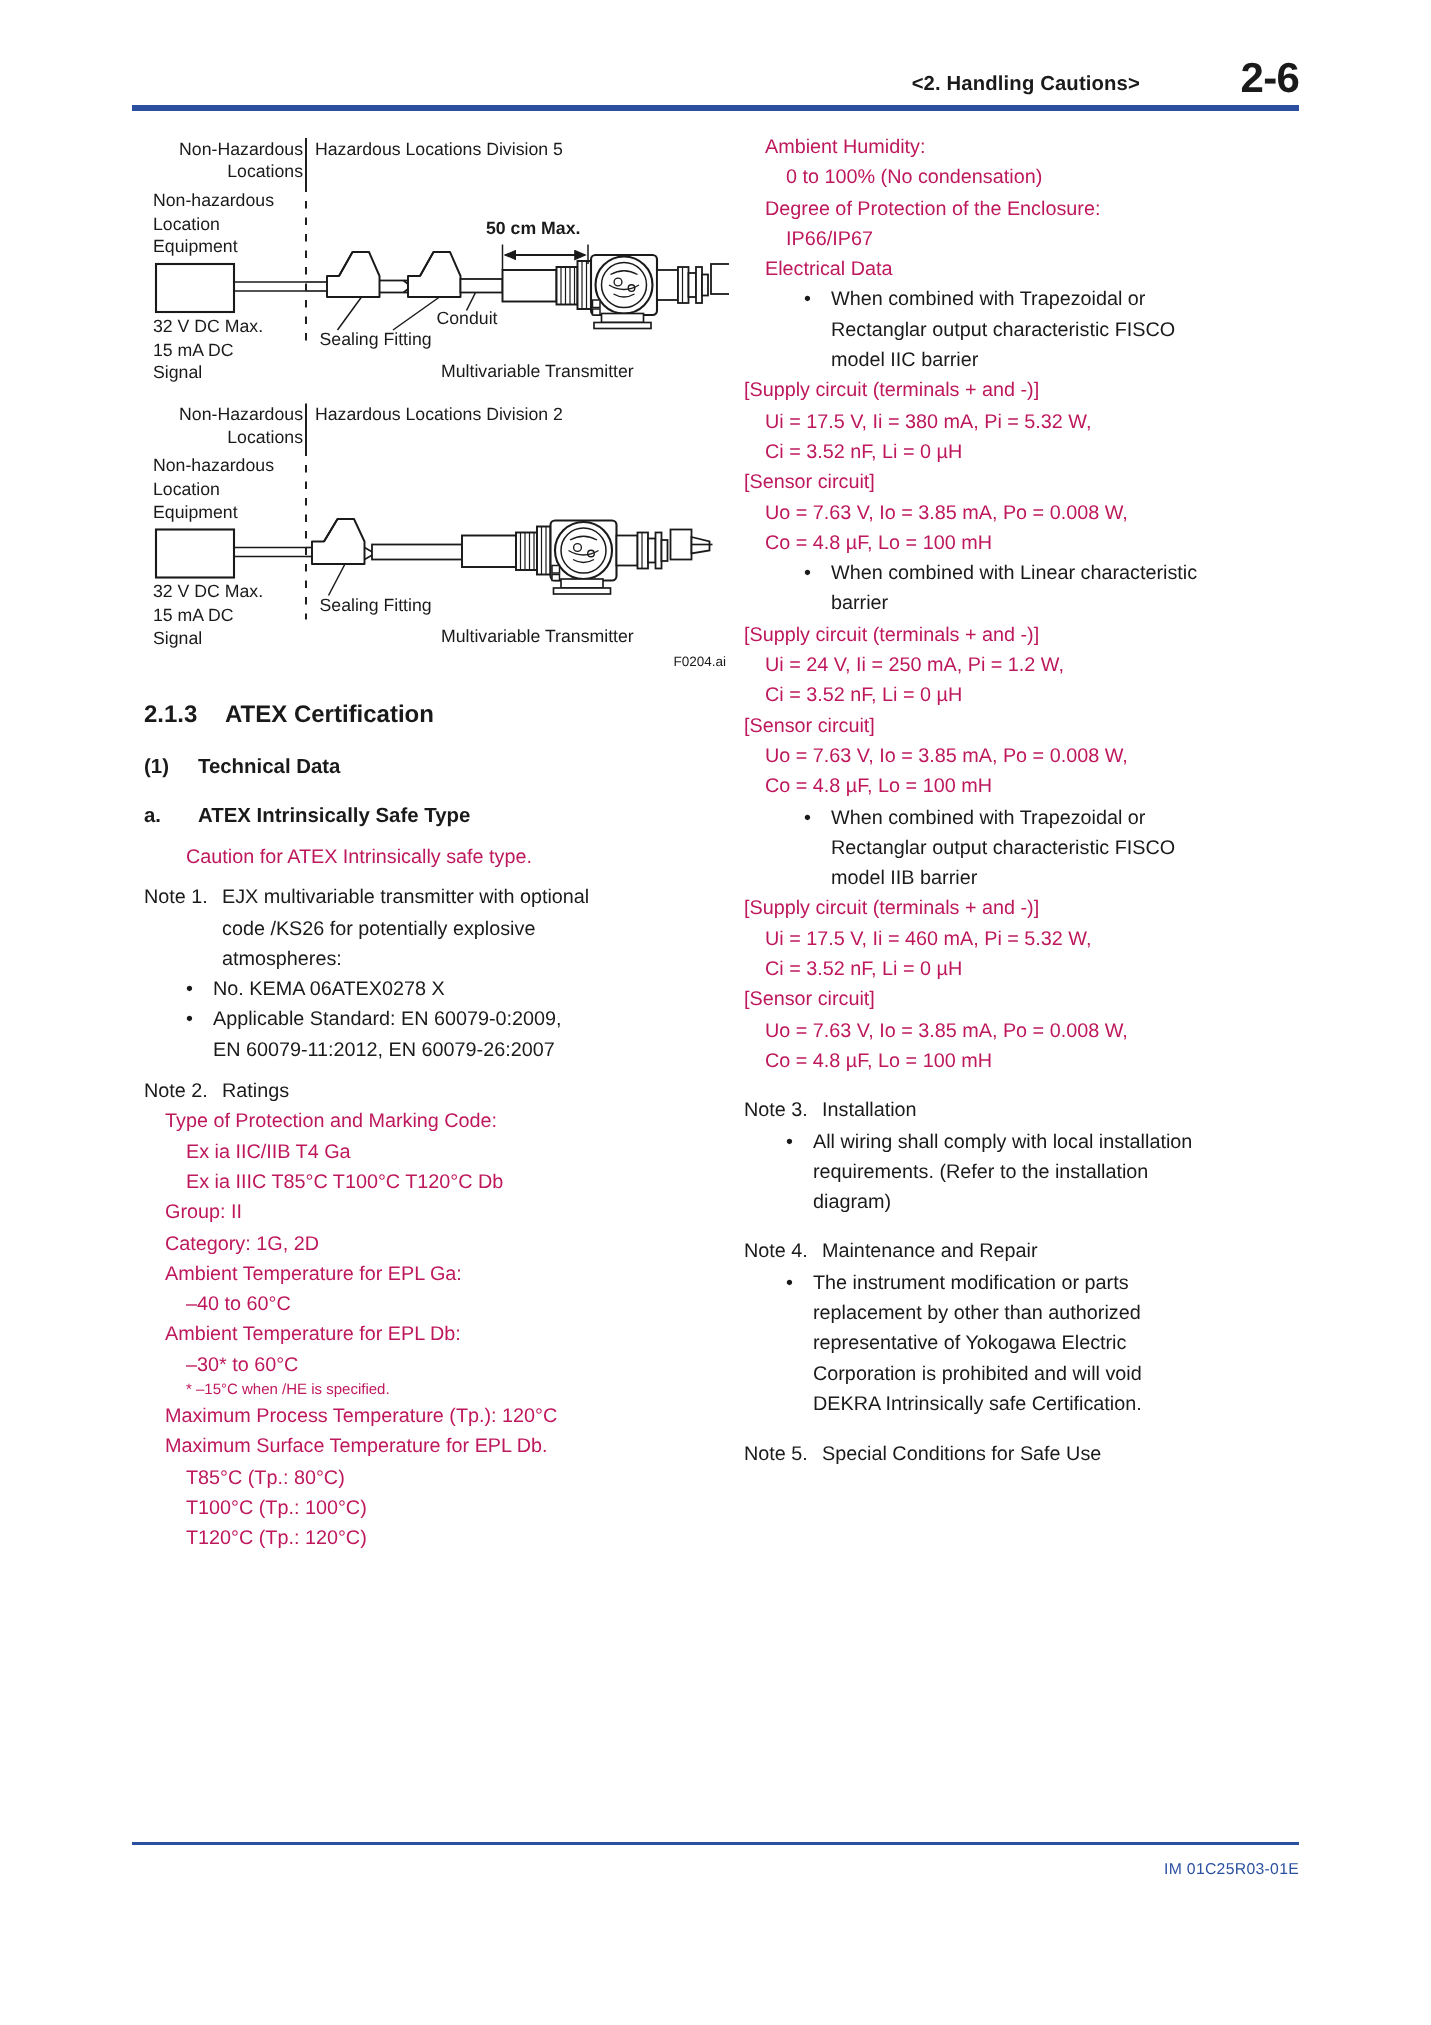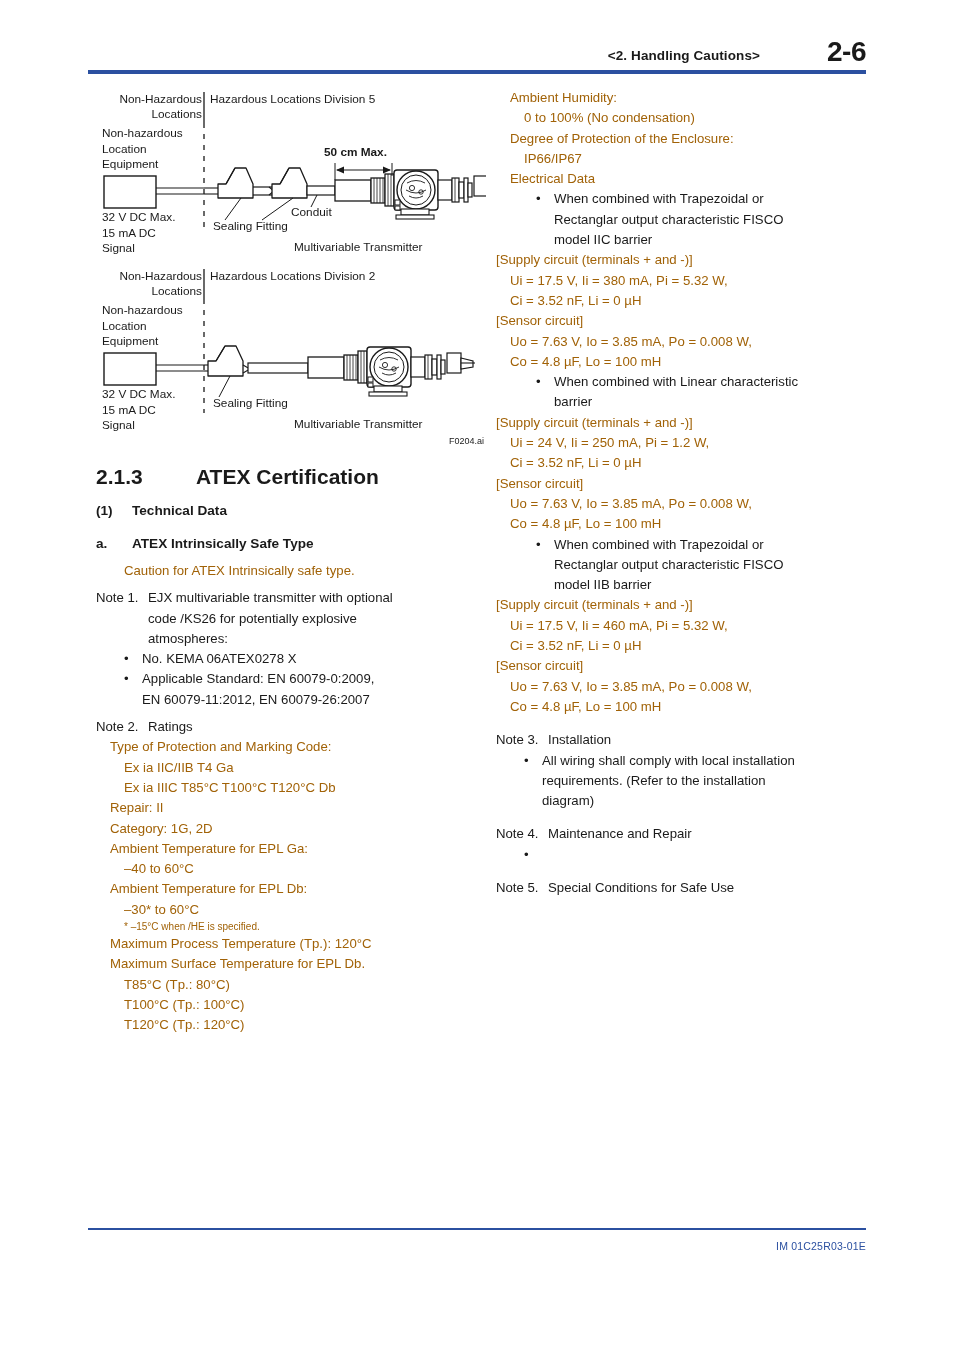--- a/index.html
+++ b/index.html
@@ -67,21 +67,21 @@
     position: absolute;
     left: 496px;
     top: 88px;
     width: 390px;
   }
 
   
   .t {
     font-size: 13.2px;
     line-height: 20.3px;
-    color: #a16207;
+    color: #be185d;
     white-space: pre-wrap;
   }
   .t.small {
     font-size: 10px;
     line-height: 14px;
   }
   .gap-s { height: 7px; }
   .gap-m { height: 13px; }
   .gap-l { height: 20px; }
 
@@ -121,24 +121,23 @@
   .bul .bdy {
     flex: 1 1 auto;
     white-space: pre-wrap;
   }
   .bul.off1 { padding-left: 28px; }
   .bul.off2 { padding-left: 40px; }
 
   
   .h-section {
     display: flex;
-    font-size: 21px;
+    font-size: 16px;
     font-weight: bold;
     line-height: 22px;
-    gap: 46px;
   }
   .h-section .num { width: 54px; flex: 0 0 auto; }
   .h-sub {
     display: flex;
     font-size: 13.6px;
     font-weight: bold;
     line-height: 20px;
   }
   .h-sub .num { width: 36px; flex: 0 0 auto; }
 
@@ -391,21 +390,21 @@
 
     <div class="gap-s"></div>
 
     <div class="hang">
       <span class="lbl">Note 2.</span>
       <span class="bdy">Ratings</span>
     </div>
     <div class="t i2">Type of Protection and Marking Code:</div>
     <div class="t i3">Ex ia IIC/IIB T4 Ga</div>
     <div class="t i3">Ex ia IIIC T85°C T100°C T120°C Db</div>
-    <div class="t i2">Repair: II</div>
+    <div class="t i2">Group: II</div>
     <div class="t i2">Category: 1G, 2D</div>
     <div class="t i2">Ambient Temperature for EPL Ga:</div>
     <div class="t i3">–40 to 60°C</div>
     <div class="t i2">Ambient Temperature for EPL Db:</div>
     <div class="t i3">–30* to 60°C</div>
     <div class="t small i3">* –15°C when /HE is specified.</div>
     <div class="t i2">Maximum Process Temperature (Tp.): 120°C</div>
     <div class="t i2">Maximum Surface Temperature for EPL Db.</div>
     <div class="t i3">T85°C (Tp.: 80°C)</div>
     <div class="t i3">T100°C (Tp.: 100°C)</div>
@@ -473,20 +472,25 @@
     </div>
 
     <div class="gap-m"></div>
 
     <div class="hang">
       <span class="lbl">Note 4.</span>
       <span class="bdy">Maintenance and Repair</span>
     </div>
     <div class="bul off1">
       <span class="dot">•</span>
+      <span class="bdy">The instrument modification or parts
+replacement by other than authorized
+representative of Yokogawa Electric
+Corporation is prohibited and will void
+DEKRA Intrinsically safe Certification.</span>
     </div>
 
     <div class="gap-m"></div>
 
     <div class="hang">
       <span class="lbl">Note 5.</span>
       <span class="bdy">Special Conditions for Safe Use</span>
     </div>
 
   </div>

